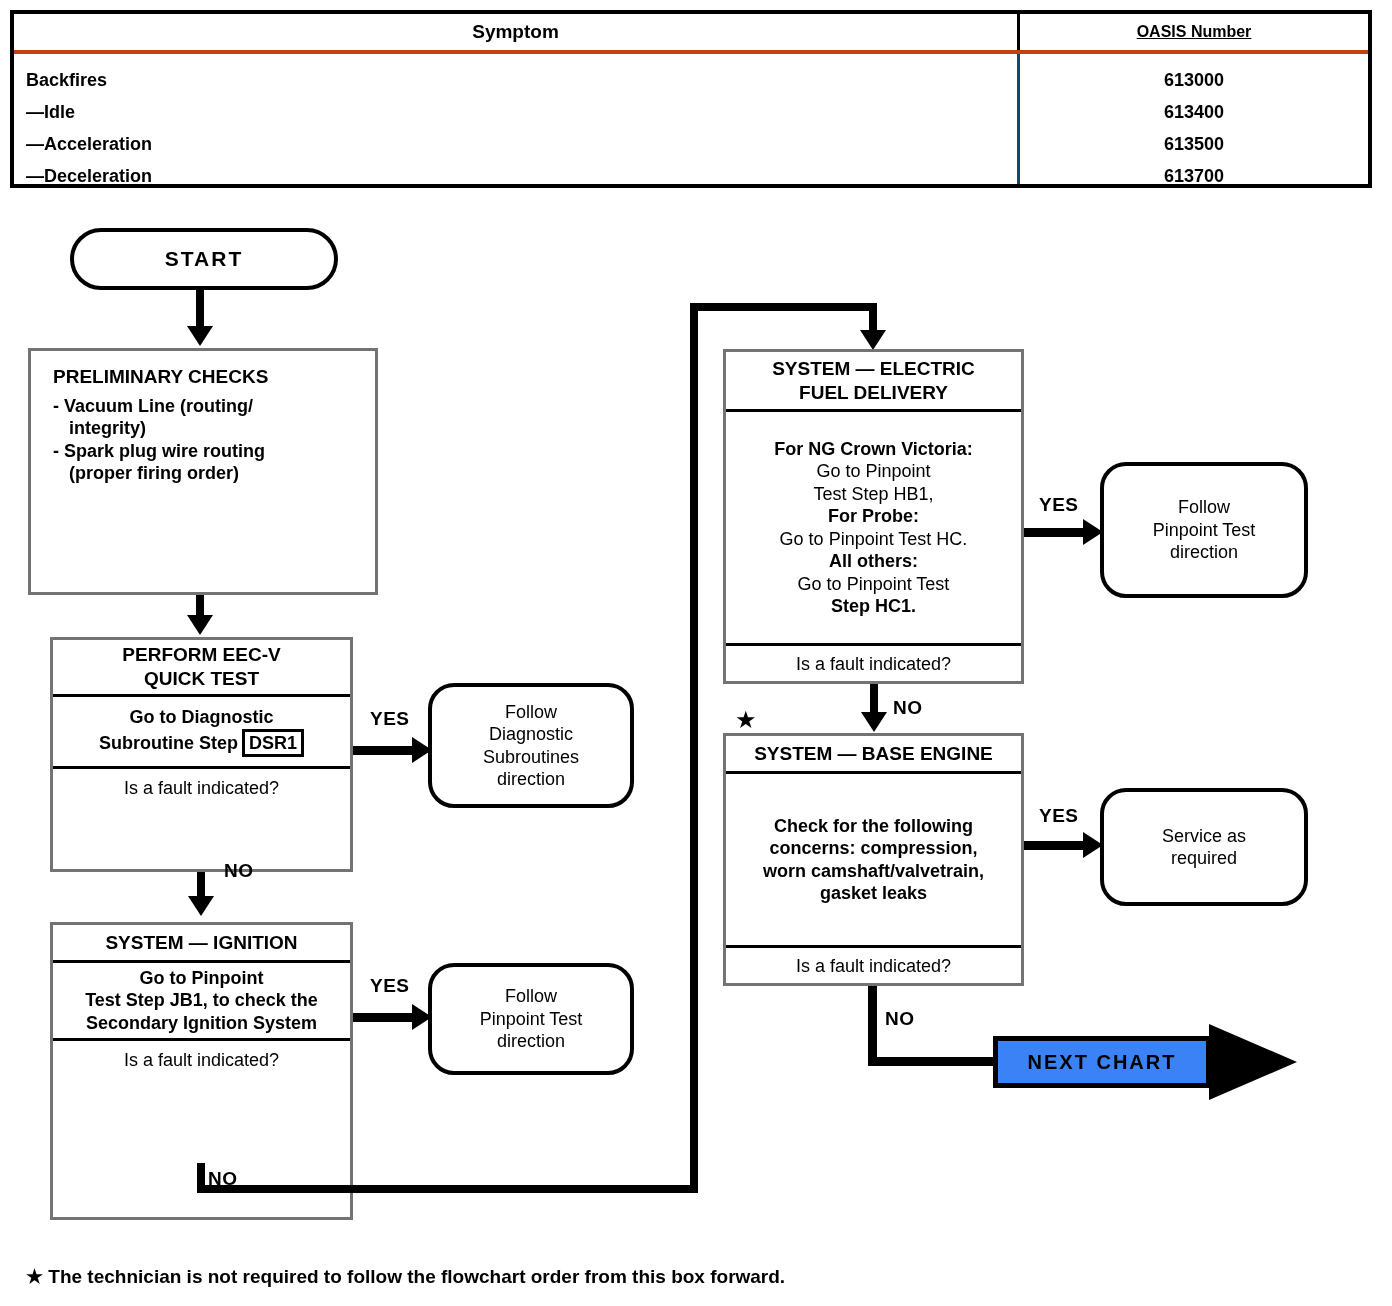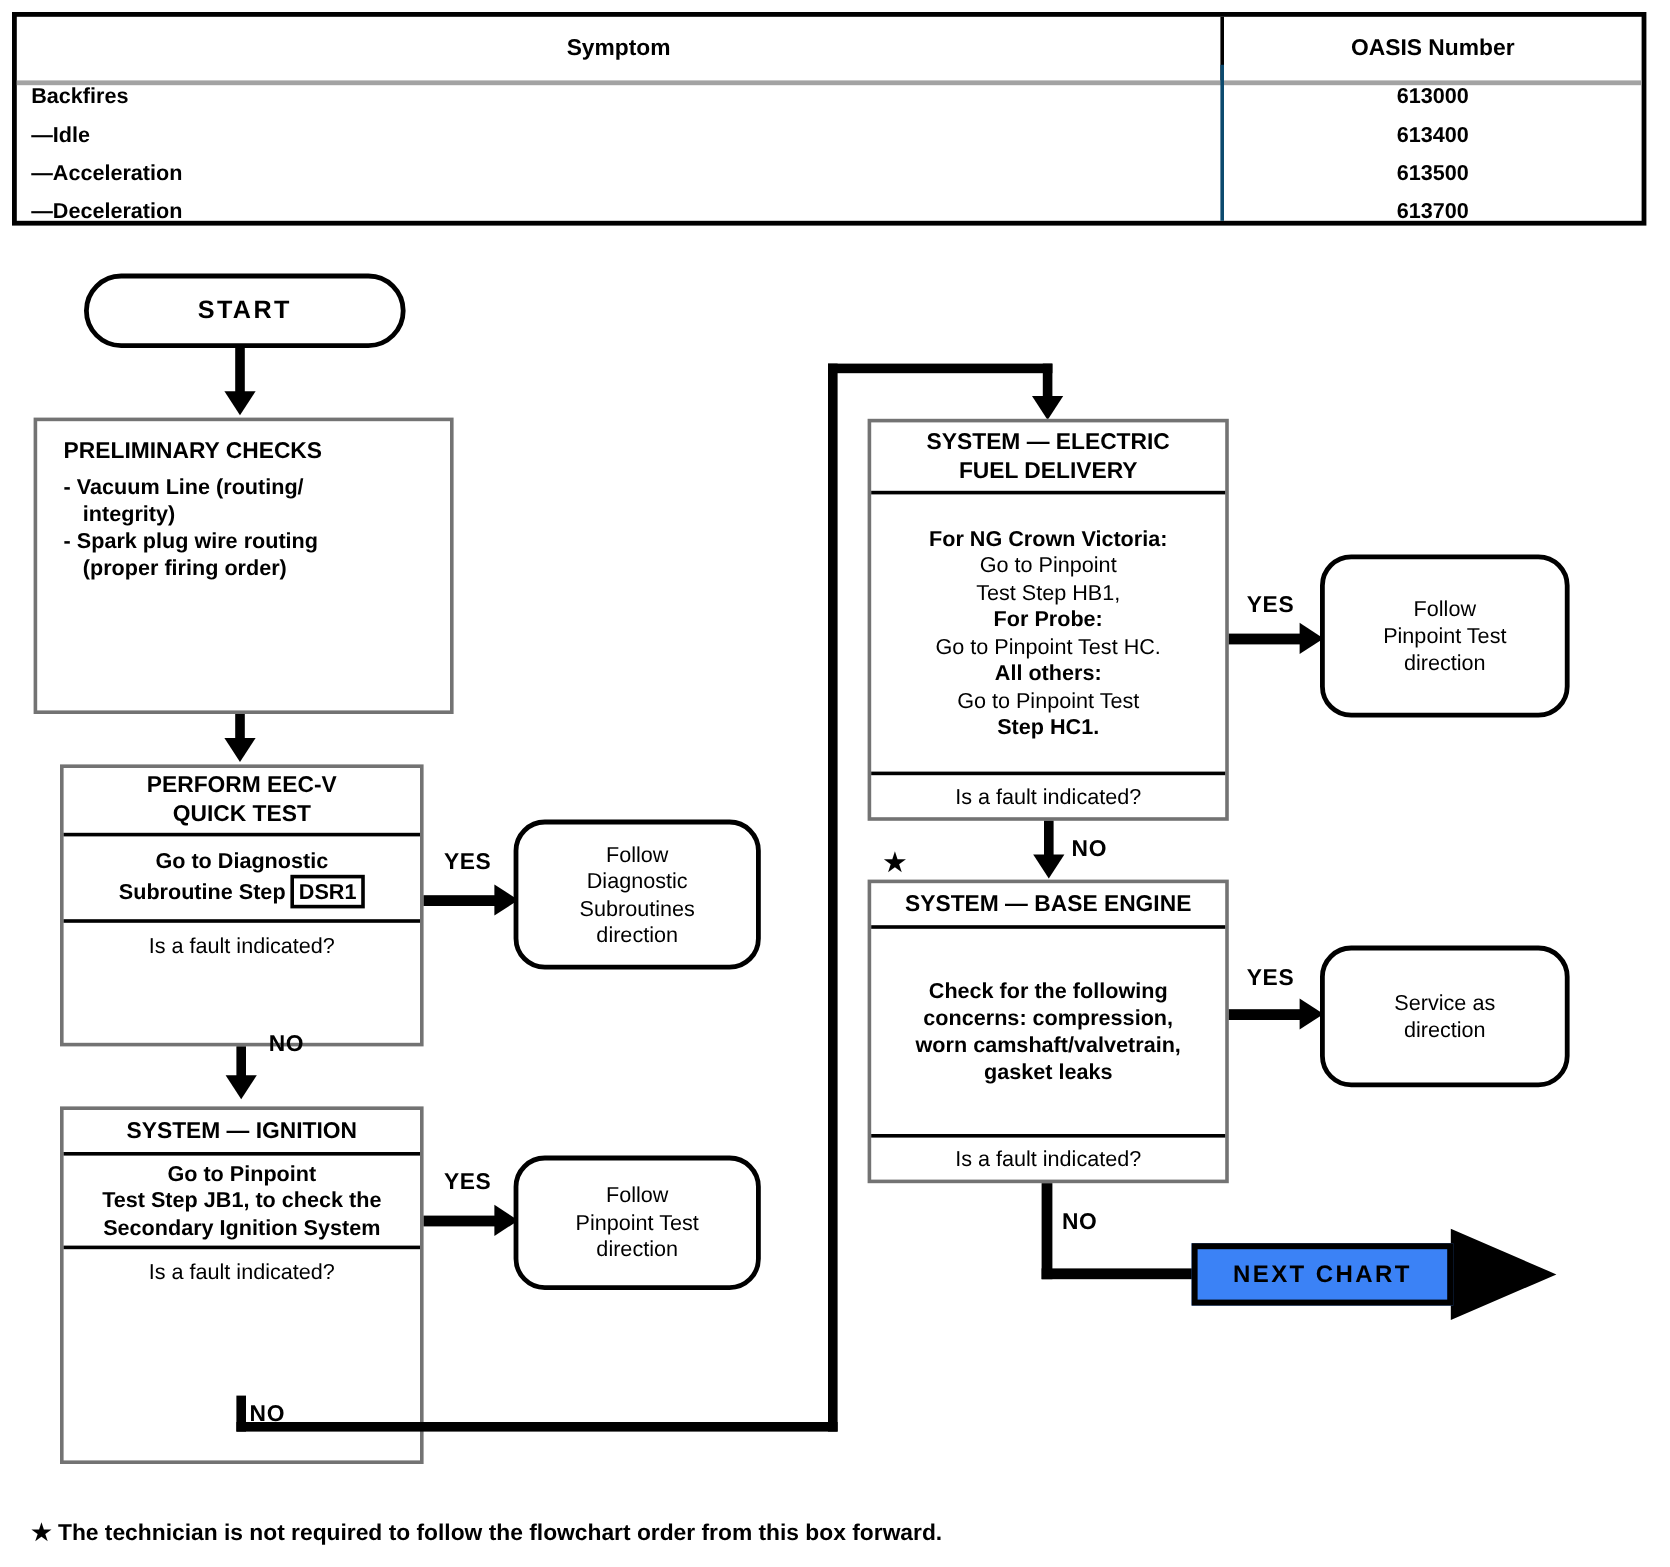--- a/index.html
+++ b/index.html
@@ -2,27 +2,27 @@
 <html><head>
 <meta charset="utf-8">
 <style>
   html,body{margin:0;padding:0;background:#fff;}
   body{font-family:"Liberation Sans",sans-serif;color:#000;}
   #page{position:relative;width:1392px;height:1306px;background:#fff;overflow:hidden;}
 
   
   .sym-table{position:absolute;left:10px;top:10px;width:1362px;height:178px;
     border:4px solid #000;box-sizing:border-box;}
-  .sym-head{position:absolute;left:0;top:0;right:0;height:57px;
-    border-bottom:4px solid #a3a3a3;box-sizing:border-box;}
+  .sym-head{position:absolute;left:0;top:0;right:0;height:40px;
+    border-bottom:4px solid #c2410c;box-sizing:border-box;}
   .sym-head .cell-a{position:absolute;left:0;top:0;width:1006px;height:100%;
     display:flex;align-items:center;justify-content:center;font-weight:bold;font-size:19px;
     border-right:3px solid #000;box-sizing:border-box;}
   .sym-head .cell-b{position:absolute;left:1006px;top:0;right:0;height:100%;
-    display:flex;align-items:center;justify-content:center;font-weight:bold;font-size:19px;}
+    display:flex;align-items:center;justify-content:center;font-weight:bold;font-size:16px;text-decoration:underline;}
   .sym-body{position:absolute;left:0;top:40px;right:0;bottom:0;}
   .sym-body .col-a{position:absolute;left:0;top:0;width:1006px;height:100%;
     border-right:3px solid #0c4a6e;box-sizing:border-box;padding:10px 0 0 12px;}
   .sym-body .col-b{position:absolute;left:1006px;top:0;right:0;height:100%;padding-top:10px;}
   .sym-row{height:32px;line-height:32px;font-size:18px;font-weight:bold;}
   .sym-row.center{text-align:center;}
 
   
   .box{position:absolute;border:3px solid #737373;box-sizing:border-box;background:#fff;}
   .sec{position:absolute;left:0;right:0;box-sizing:border-box;display:flex;
@@ -199,21 +199,21 @@
     </div>
     <div class="sec" style="top:212px;height:38px;">
       <span class="q-t">Is a fault indicated?</span>
     </div>
   </div>
   <div class="lbl" style="left:1039px;top:805px;">YES</div>
   <div class="ln" style="left:1024px;top:841px;width:62px;height:9px;"></div>
   <div class="arrow-r" style="left:1083px;top:832px;"></div>
   <div class="term" style="left:1100px;top:788px;width:208px;height:118px;">
     <span style="white-space:pre-line;">Service as
-direction</span>
+required</span>
   </div>
 
   <div class="lbl" style="left:885px;top:1008px;">NO</div>
   <div class="ln" style="left:868px;top:986px;width:9px;height:80px;"></div>
   <div class="ln" style="left:868px;top:1057px;width:130px;height:9px;"></div>
   <div class="nc-wrap" style="left:993px;top:1036px;">
     <div class="nc-tri"></div>
     <div class="nc-rect">NEXT  CHART</div>
   </div>
 

